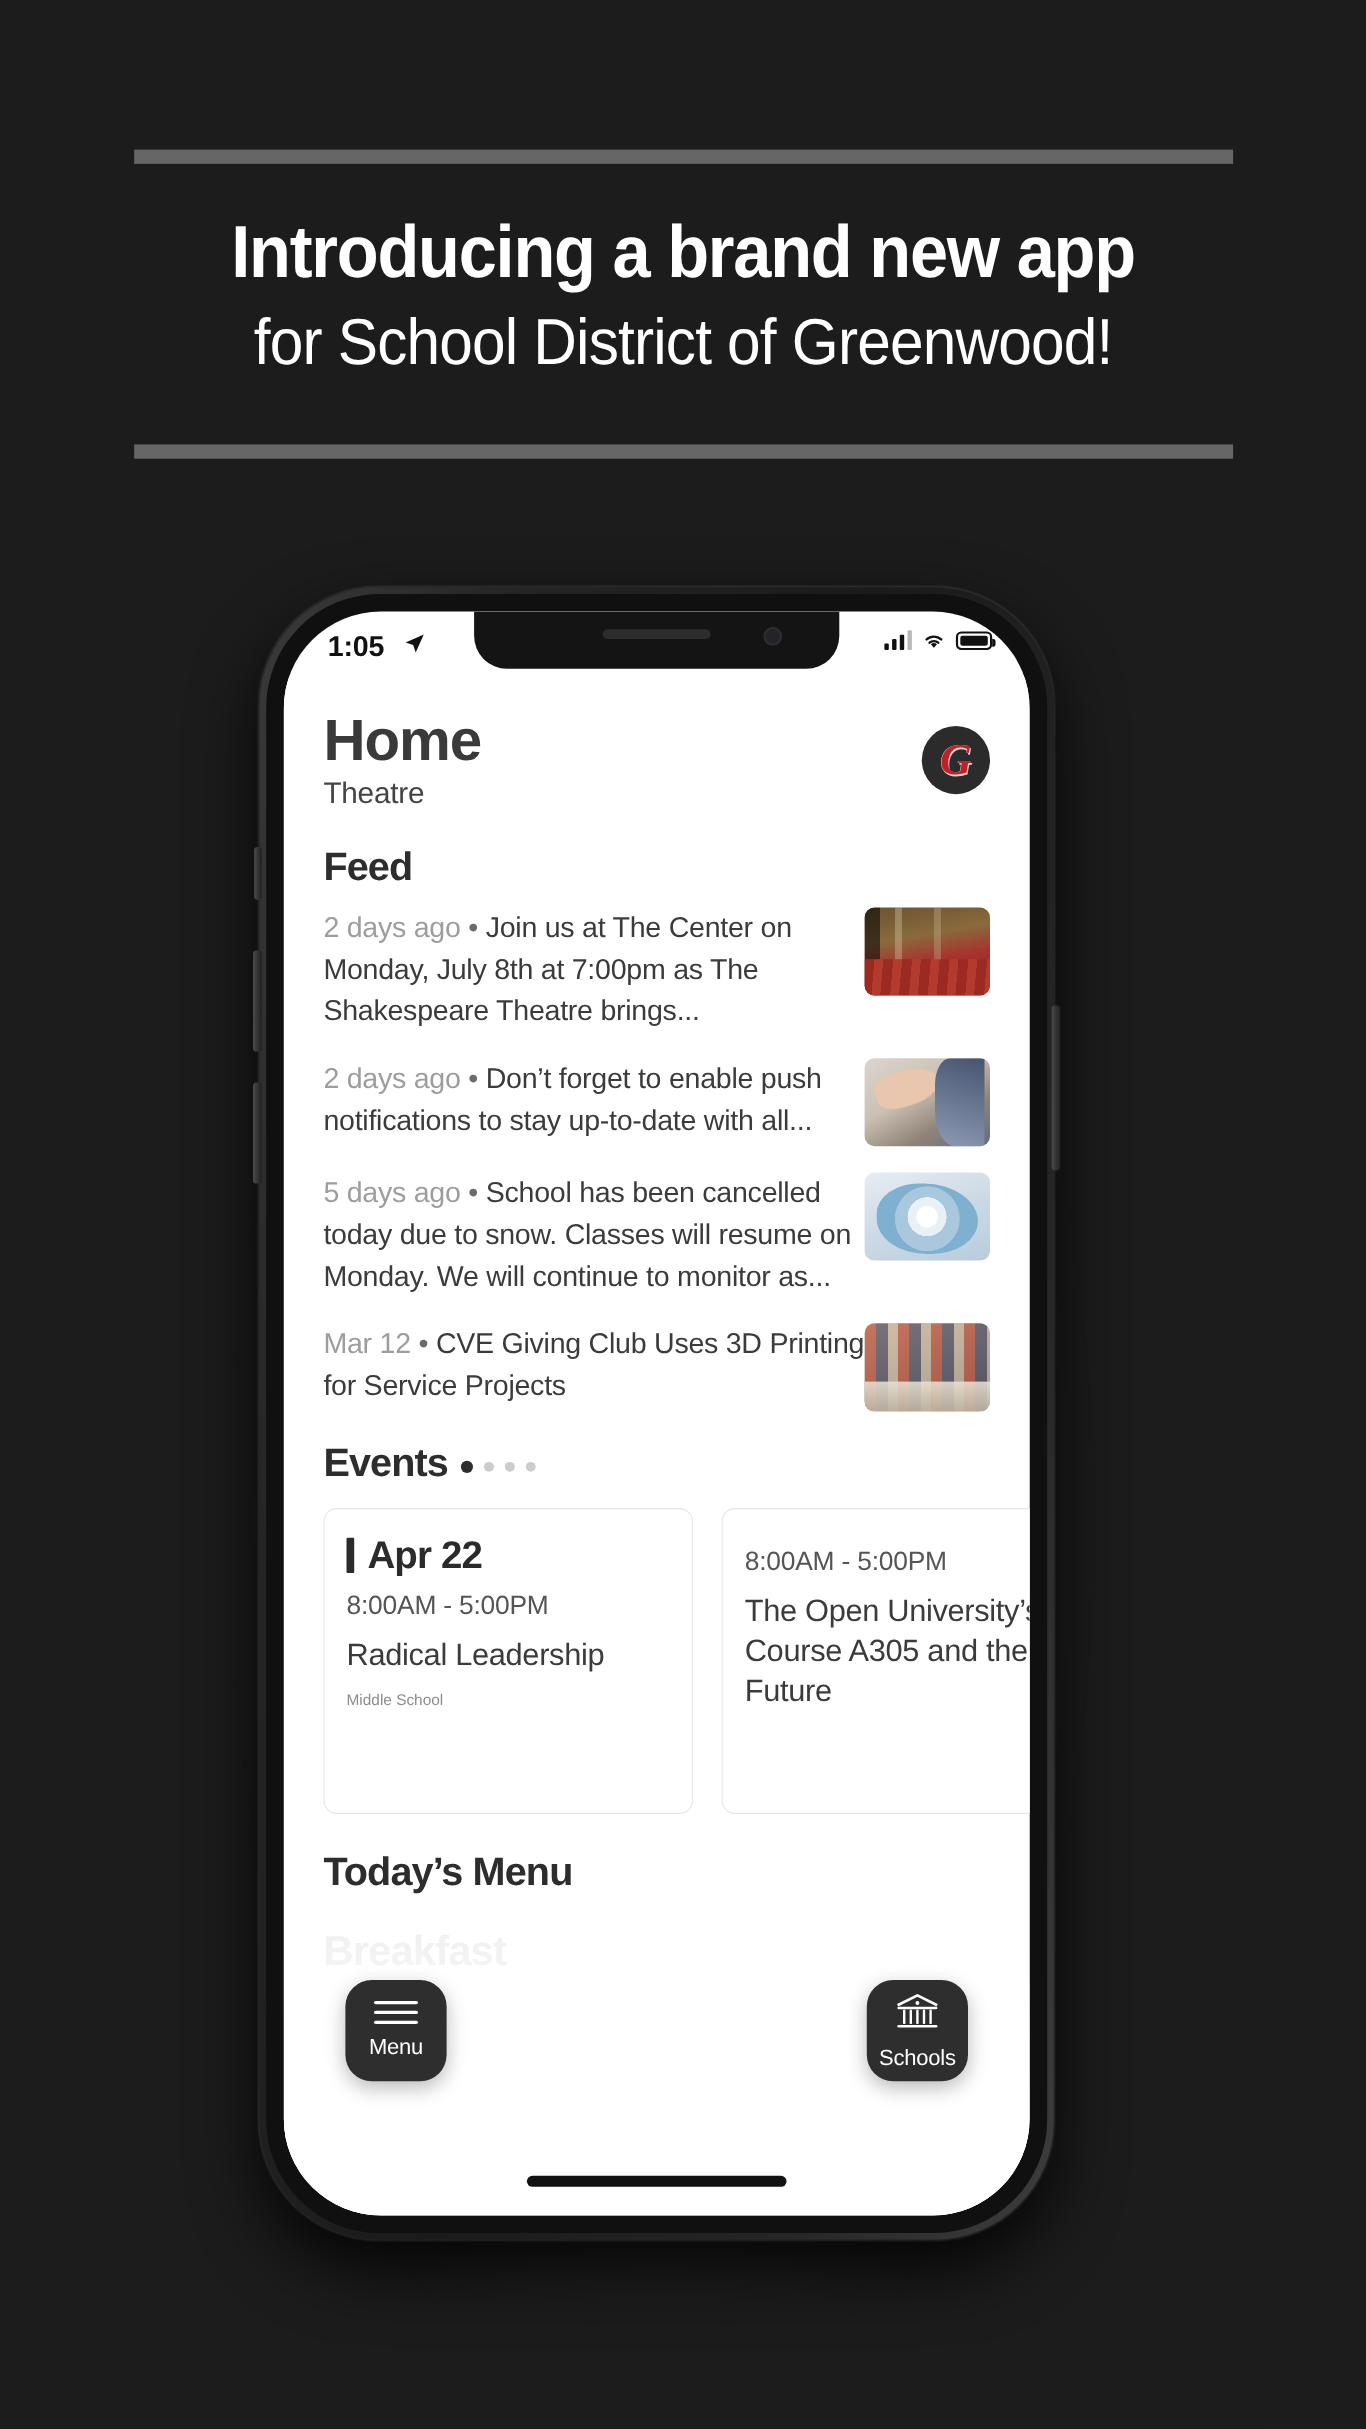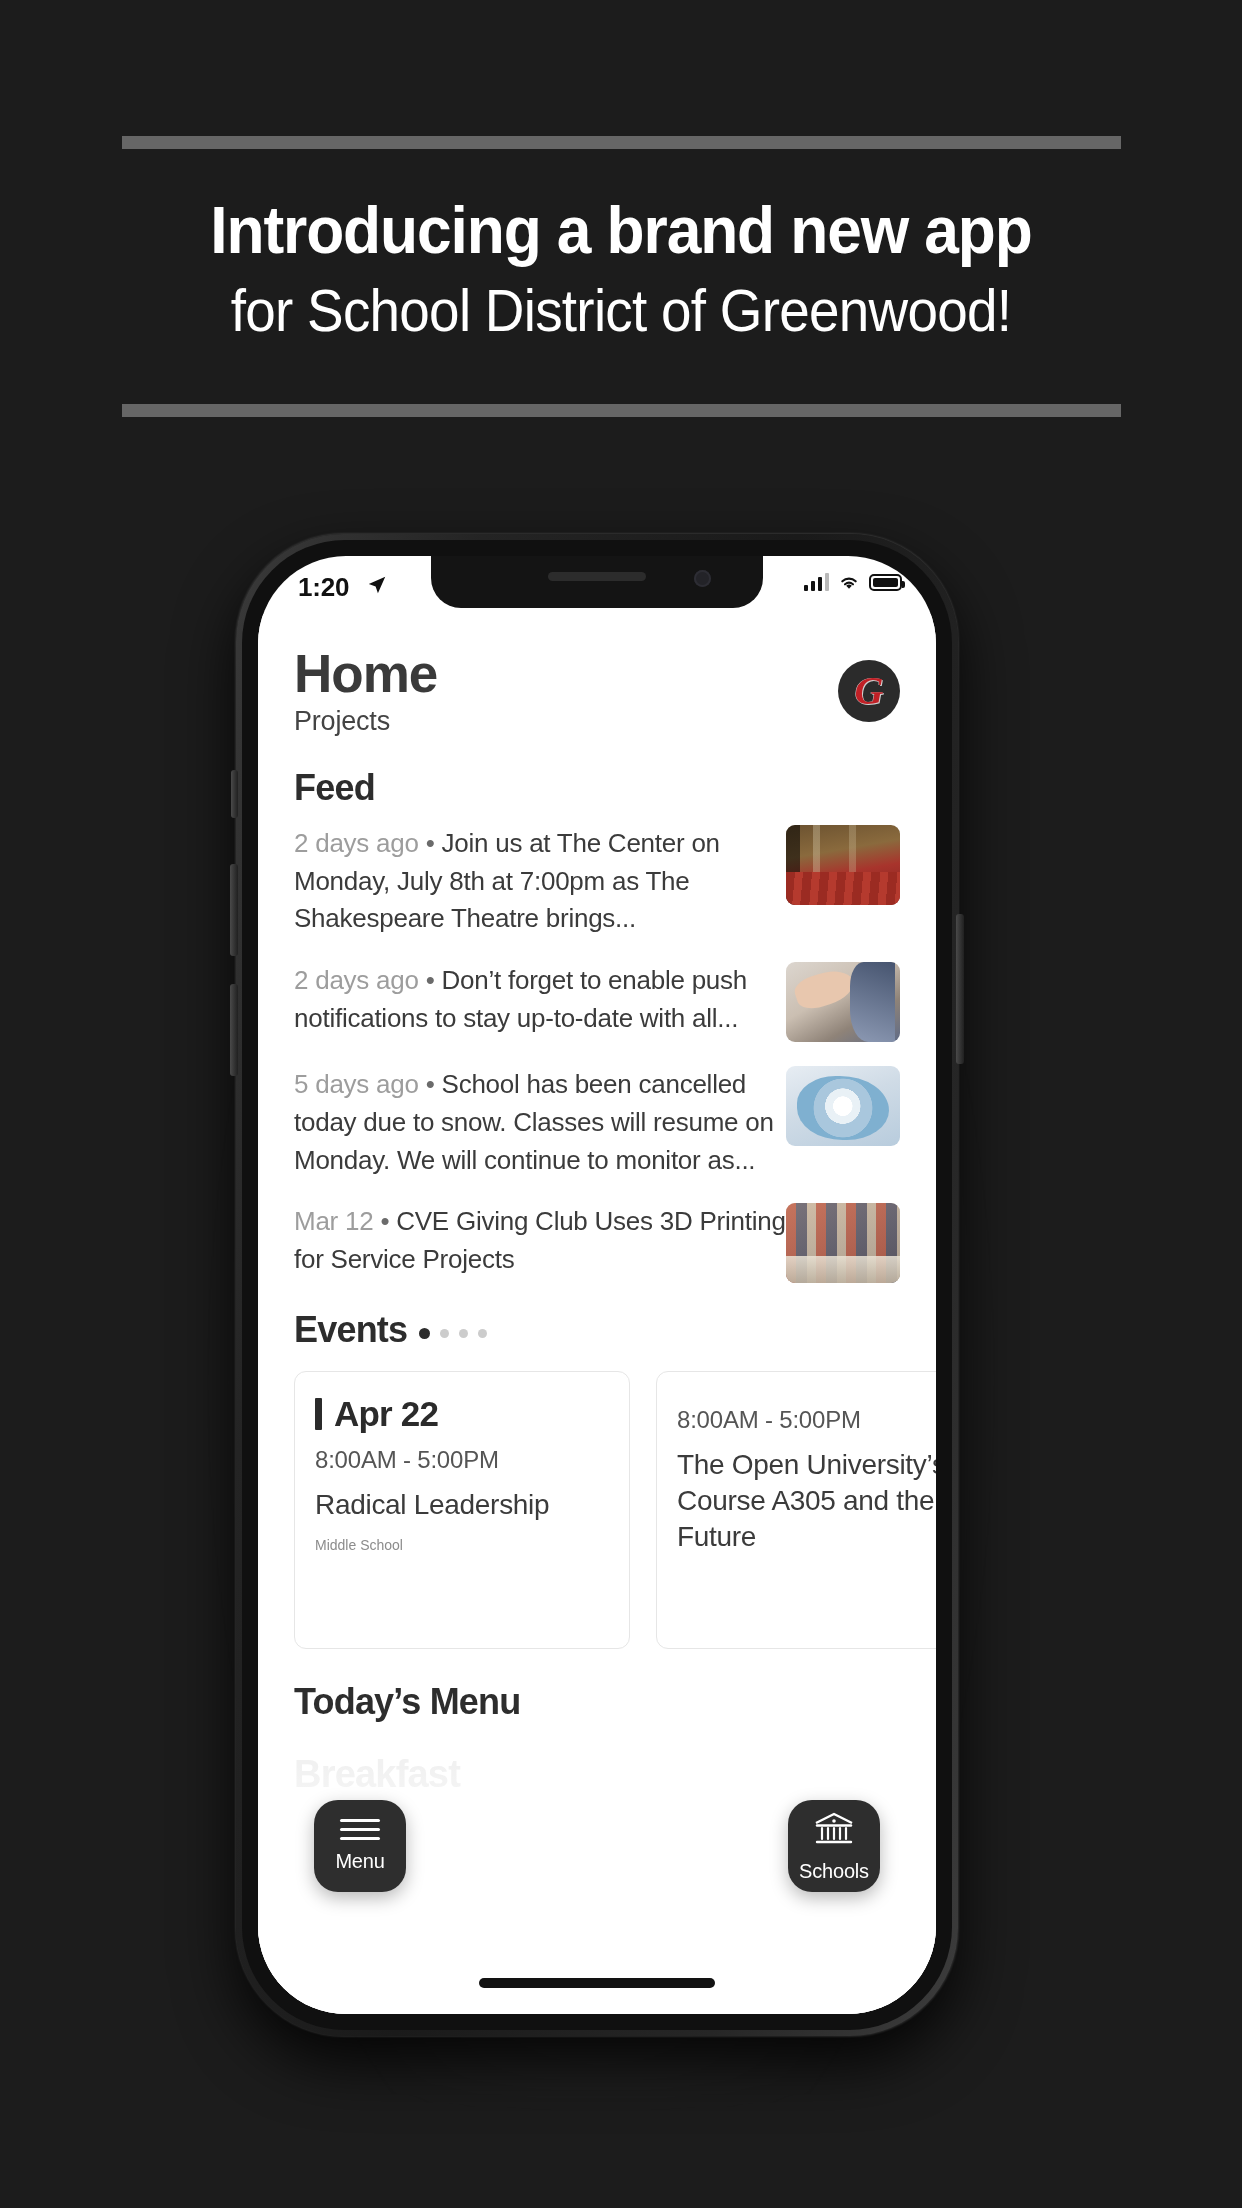--- a/index.html
+++ b/index.html
@@ -300,21 +300,21 @@
     <div class="btn-side btn-power"></div>
 
     <div class="screen">
 
       <div class="notch">
         <div class="notch-speaker"></div>
         <div class="notch-cam"></div>
       </div>
 
       <div class="statusbar">
-        <div class="sb-time">1:20</div>
+        <div class="sb-time">1:05</div>
         <svg class="sb-loc" viewBox="0 0 24 24">
           <path d="M21 3 L3 11 L10.5 13.5 L13 21 Z" fill="#111"></path>
         </svg>
         <div class="sb-right">
           <div class="sig">
             <i></i>
               <i></i>
               <i></i>
               <i></i>
           </div>
@@ -327,21 +327,21 @@
             <div class="batt-fill"></div>
           </div>
         </div>
       </div>
 
       <div class="app">
 
         <div class="app-head">
           <div>
             <div class="app-title">Home</div>
-            <div class="app-sub">Projects</div>
+            <div class="app-sub">Theatre</div>
           </div>
           <div class="avatar">
             <span>G</span>
           </div>
         </div>
 
         <div class="sec-title feed-title">Feed</div>
 
         <div class="feed">
 

